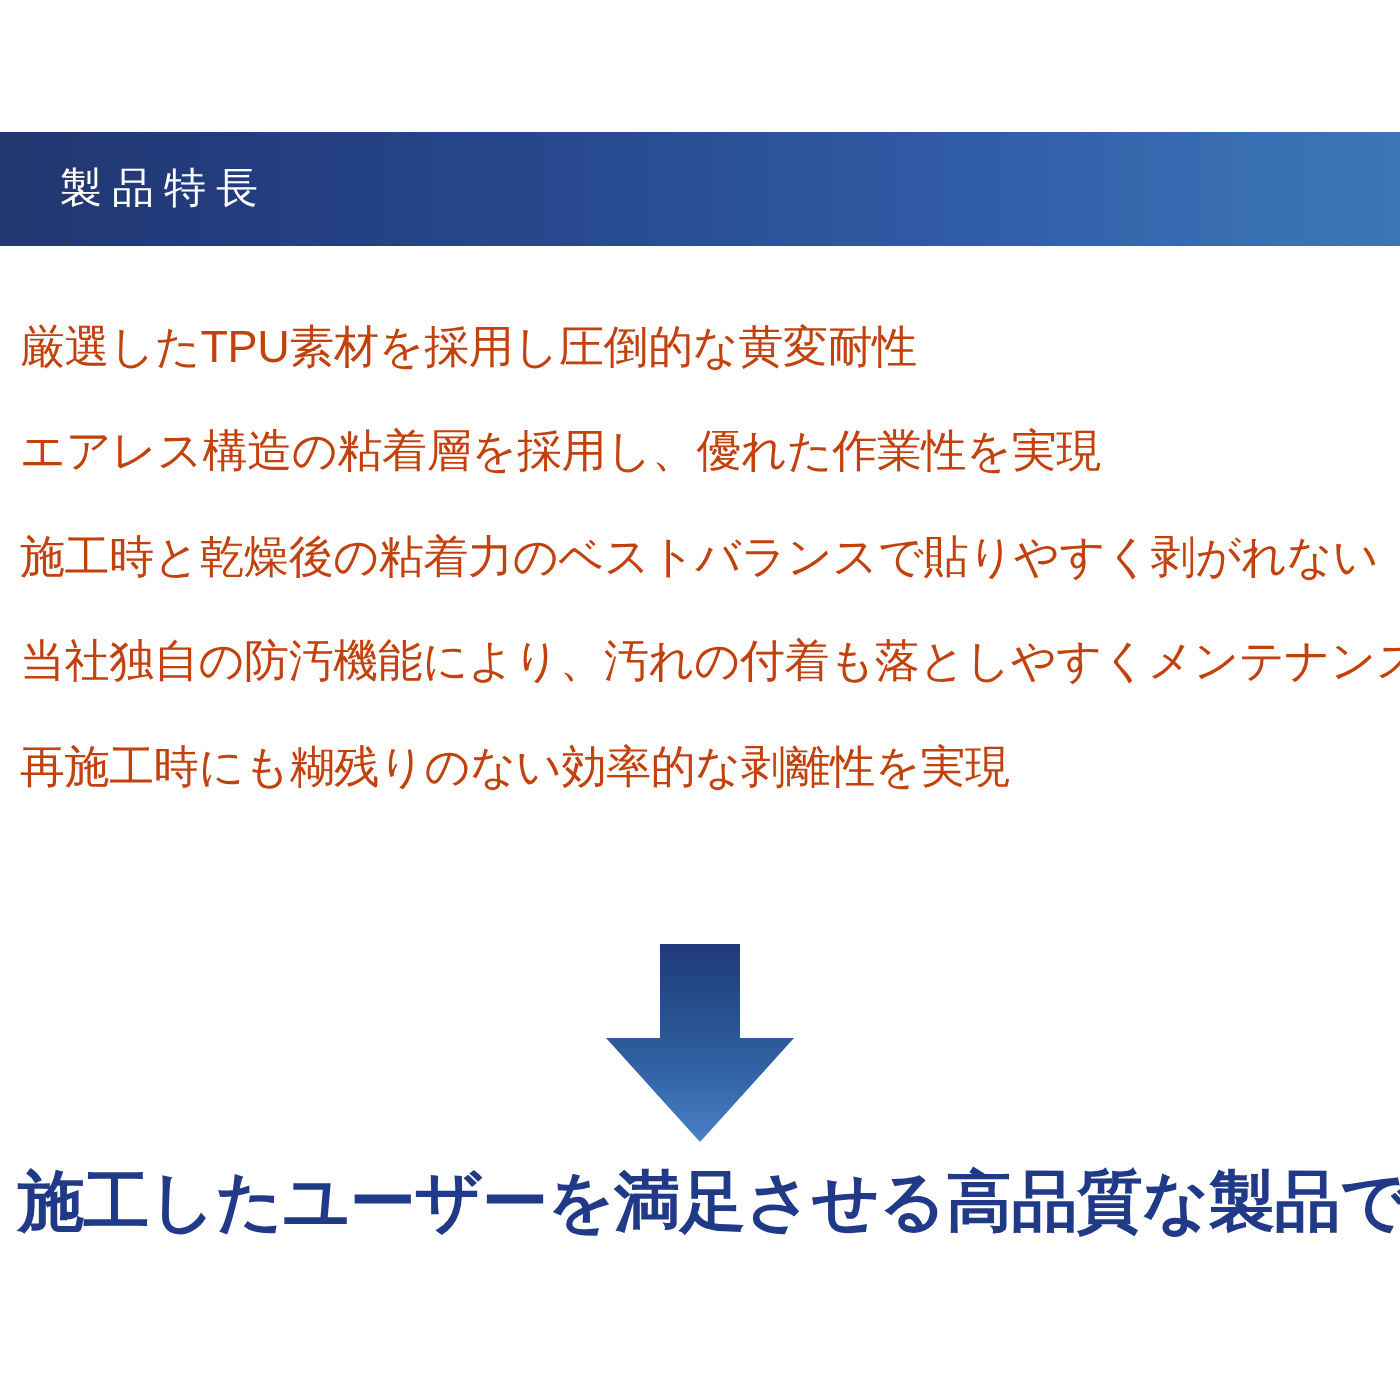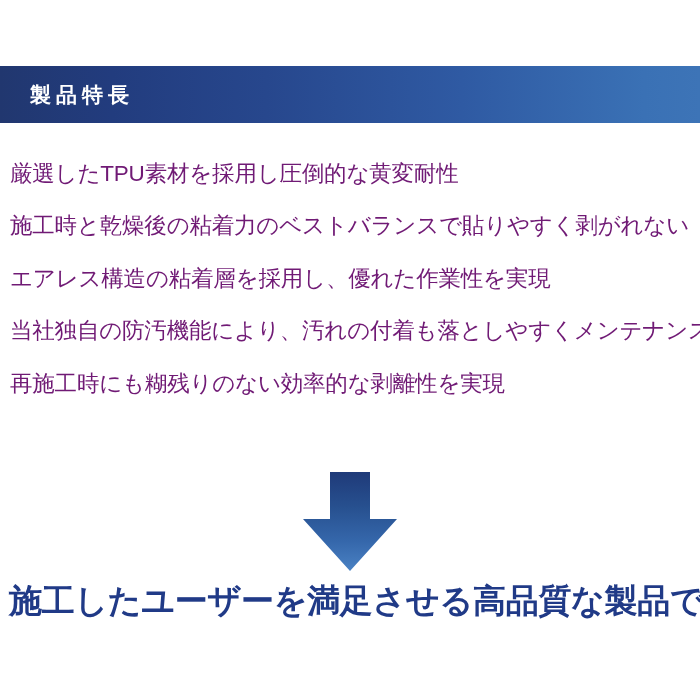--- a/index.html
+++ b/index.html
@@ -29,36 +29,36 @@
     top: 66px;
     width: 700px;
     height: 57px;
     background: linear-gradient(to right, #21376f 0%, #223c7e 16%, #27478d 38%, #2f5aa3 66%, #3a71b5 92%, #3d74b7 100%);
     display: flex;
     align-items: center;
   }
   .section-header-title {
     color: #ffffff;
     font-size: 21px;
-    font-weight: bold;
+    font-weight: normal;
     letter-spacing: 5px;
     margin-left: 30px;
     line-height: 1;
     white-space: nowrap;
   }
 
   
   .feature-list {
     position: absolute;
     left: 10px;
     top: 148px;
     width: 690px;
   }
   .feature-line {
-    color: #701a75;
+    color: #c2410c;
     font-size: 22.5px;
     line-height: 52.4px;
     white-space: nowrap;
     letter-spacing: -0.2px;
   }
 
   
   .arrow-wrap {
     position: absolute;
     left: 303px;
@@ -90,22 +90,22 @@
 <body>
 
 <div id="page">
 
   <div class="section-header">
     <div class="section-header-title">製品特長</div>
   </div>
 
   <div class="feature-list">
     <div class="feature-line">厳選したTPU素材を採用し圧倒的な黄変耐性</div>
+    <div class="feature-line">エアレス構造の粘着層を採用し、優れた作業性を実現</div>
     <div class="feature-line">施工時と乾燥後の粘着力のベストバランスで貼りやすく剥がれない</div>
-    <div class="feature-line">エアレス構造の粘着層を採用し、優れた作業性を実現</div>
     <div class="feature-line">当社独自の防汚機能により、汚れの付着も落としやすくメンテナンスが容易</div>
     <div class="feature-line">再施工時にも糊残りのない効率的な剥離性を実現</div>
   </div>
 
   <div class="arrow-wrap">
     <svg viewBox="0 0 94 99" xmlns="http://www.w3.org/2000/svg" aria-hidden="true">
       <defs>
         <linearGradient id="arrowGrad" x1="0" y1="0" x2="0" y2="1">
           <stop offset="0%" stop-color="#1f3a79"></stop>
           <stop offset="35%" stop-color="#27508f"></stop>

